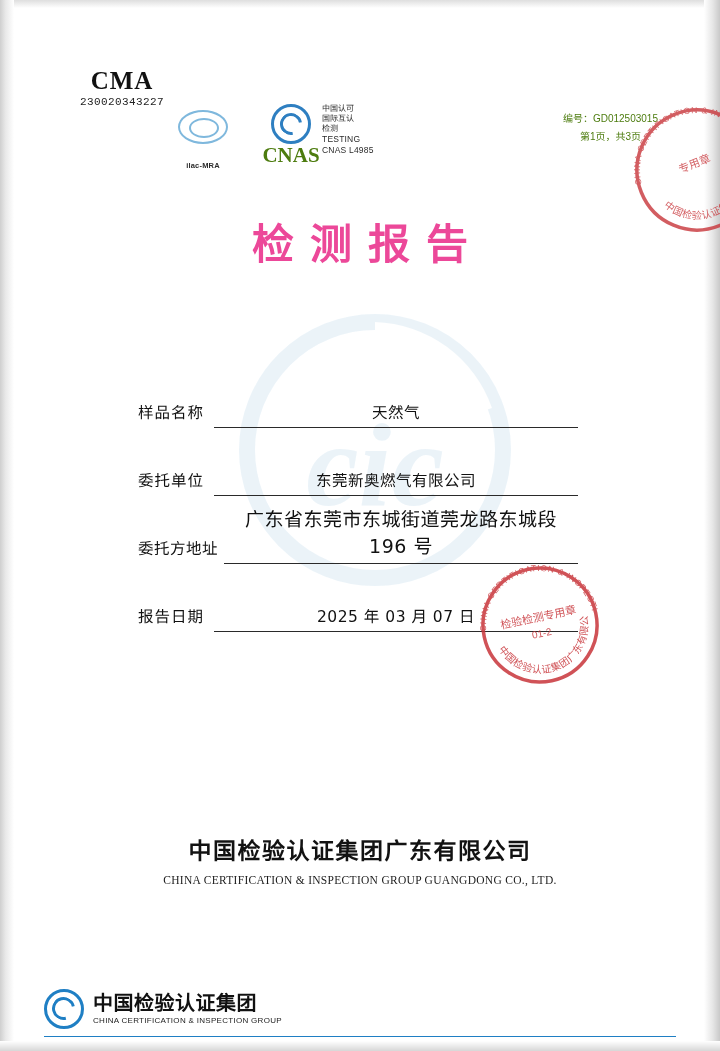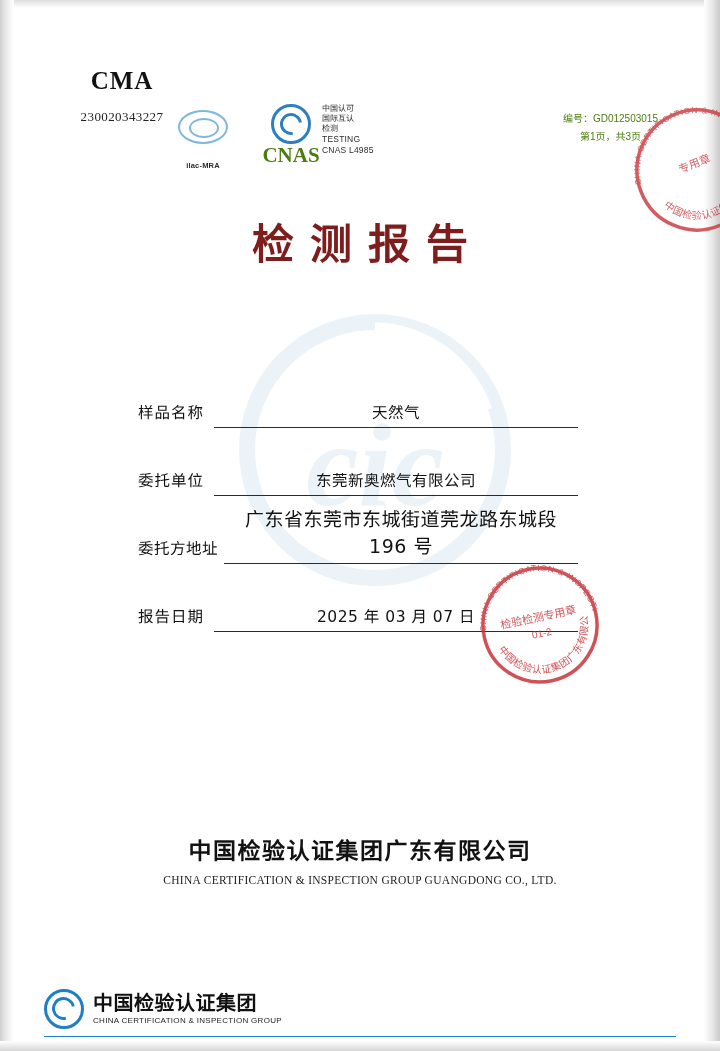--- a/index.html
+++ b/index.html
@@ -70,25 +70,25 @@
   }
   .cma-text {
     font-family: "Liberation Serif", serif;
     font-weight: bold;
     font-size: 25px;
     letter-spacing: 1px;
     color: #111;
     line-height: 1;
   }
   .cma-num {
-    font-size: 13px;
+    font-size: 11px;
     letter-spacing: 0.4px;
     color: #222;
-    margin-top: 16px;
-    font-family: Liberation Serif, serif;
+    margin-top: 3px;
+    font-family: Liberation Mono, monospace;
   }
   .ilac-logo {
     position: absolute;
     left: 176px;
     top: 58px;
     width: 54px;
     text-align: center;
   }
   .ilac-ring {
     width: 46px;
@@ -177,21 +177,21 @@
     position: absolute;
     top: 210px;
     left: 0;
     right: 0;
     text-align: center;
     font-family: "DejaVu Sans", sans-serif;
     font-weight: bold;
     font-size: 42px;
     letter-spacing: 16px;
     text-indent: 16px;
-    color: #7f1d1d;
+    color: #ec4899;
   }
 
   
   .fields {
     position: absolute;
     top: 380px;
     left: 138px;
     width: 440px;
   }
   .field-row {

